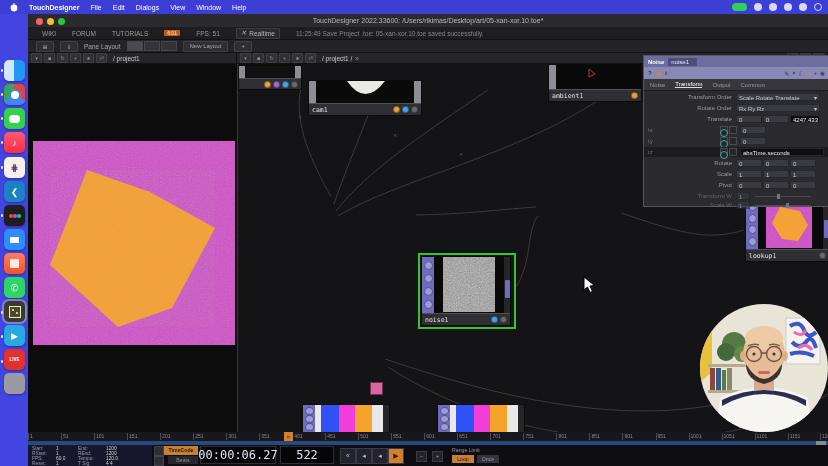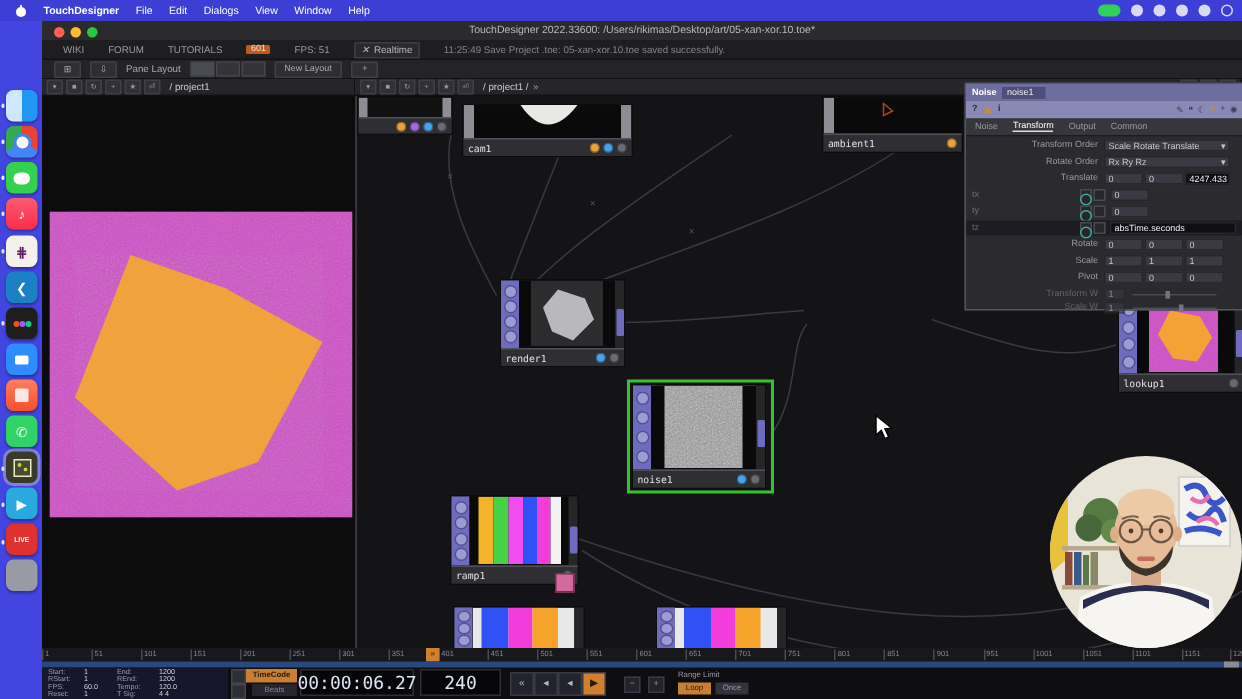--- a/index.html
+++ b/index.html
@@ -267,21 +267,21 @@
           <span></span>
           <span class="nflags">
             <i class="fd or"></i>
             <i class="fd pu"></i>
             <i class="fd bl"></i>
             <i class="fd gr"></i>
           </span>
         </div>
     </div>
 
-    <div class="node topnode" style="left:70px;top:5px;width:112px;height:34px">
+    <div class="node topnode" style="left:70px;top:16px;width:112px;height:34px">
       <div class="nthumb"><svg width="112" height="22">
             <rect width="112" height="22" fill="#0a0a0a"></rect>
             <rect width="7" height="22" fill="#8d8d93"></rect>
             <rect x="105" width="7" height="22" fill="#8d8d93"></rect>
             <path d="M38,0 Q56,26 76,0 Z" fill="#e8e8e4"></path>
           </svg></div>
       <div class="nlabel">
           <span>cam1</span>
           <span class="nflags">
             <i class="fd or"></i>
@@ -299,42 +299,20 @@
             <path d="M40,4 l6,5 l-6,3 Z" fill="none" stroke="#b04028" stroke-width="1"></path>
           </svg></div>
       <div class="nlabel">
           <span>ambient1</span>
           <span class="nflags">
             <i class="fd or"></i>
           </span>
         </div>
     </div>
 
-    <div class="node" style="left:95px;top:122px;width:82px;height:57px">
-      <div class="nrail">
-          <i></i>
-          <i></i>
-          <i></i>
-          <i></i>
-        </div>
-      <div class="nthumb"><svg width="64" height="44">
-            <rect width="64" height="44" fill="#2c2c2e"></rect>
-            <rect width="8" height="44" fill="#0a0a0a"></rect>
-            <rect x="56" width="8" height="44" fill="#0a0a0a"></rect>
-            <polygon points="26,6 44,12 50,26 36,40 22,34 16,18" fill="#b9b9bc"></polygon>
-          </svg></div>
-      <div class="nrrail"></div>
-      <div class="nlabel">
-          <span>render1</span>
-          <span class="nflags">
-            <i class="fd bl"></i>
-            <i class="fd gr"></i>
-          </span>
-        </div>
-    </div>
 
 
     <div style="position:absolute;left:180px;top:189px;width:94px;height:72px;border:2px solid #35c42f">
       <div class="node" style="left:1px;top:1px;width:88px;height:68px">
         <div class="nrail">
             <i></i>
             <i></i>
             <i></i>
             <i></i>
           </div>
@@ -348,44 +326,20 @@
         <div class="nlabel">
             <span>noise1</span>
             <span class="nflags">
               <i class="fd bl"></i>
               <i class="fd gr"></i>
             </span>
           </div>
       </div>
     </div>
 
-    <div class="node" style="left:62px;top:266px;width:84px;height:58px">
-      <div class="nrail">
-          <i></i>
-          <i></i>
-          <i></i>
-          <i></i>
-        </div>
-      <div class="nthumb"><svg width="66" height="45">
-            <rect width="66" height="45" fill="#0a0a0a"></rect>
-            <rect x="6" width="10" height="45" fill="#f5b32a"></rect>
-            <rect x="16" width="10" height="45" fill="#46d246"></rect>
-            <rect x="26" width="10" height="45" fill="#f04cf0"></rect>
-            <rect x="36" width="9" height="45" fill="#2f51f5"></rect>
-            <rect x="45" width="9" height="45" fill="#f23ddb"></rect>
-            <rect x="54" width="7" height="45" fill="#f2f2f2"></rect>
-          </svg></div>
-      <div class="nrrail"></div>
-      <div class="nlabel">
-          <span>ramp1</span>
-          <span class="nflags">
-            <i class="fd gr"></i>
-          </span>
-        </div>
-    </div>
     <div class="abs" style="left:132px;top:318px;width:11px;height:11px;background:#d5699d;border:1px solid #7a2c4e"></div>
 
     <div class="node" style="left:64px;top:340px;width:86px;height:28px">
       <div class="nrail" style="bottom:0">
           <i></i>
           <i></i>
           <i></i>
         </div>
       <div class="nthumb" style="bottom:0"><svg width="68" height="28">
             <rect width="68" height="28" fill="#e8e8e8"></rect>
@@ -629,21 +583,21 @@
       <span class="lab">Reset:</span>
         <span>1</span>
         <span class="lab">T Sig:</span>
         <span>4  4</span>
     </div>
     <i class="tinybtn" style="left:126px;top:14px"></i>
     <i class="tinybtn" style="left:126px;top:24px"></i>
     <div id="btn-timecode">TimeCode</div>
     <div id="btn-beats">Beats</div>
     <div class="lcd" style="left:172px;width:76px">00:00:06.27</div>
-    <div class="lcd" style="left:252px;width:54px">240</div>
+    <div class="lcd" style="left:252px;width:54px">522</div>
     <div class="tpbtn" style="left:312px">«</div>
     <div class="tpbtn" style="left:328px">◂</div>
     <div class="tpbtn" style="left:344px">◂</div>
     <div class="tpbtn play" style="left:360px">▶</div>
     <div class="smbtn" style="left:388px">−</div>
     <div class="smbtn" style="left:404px">+</div>
     <div id="range-label">Range Limit</div>
     <div id="btn-loop">Loop</div>
     <div id="btn-once">Once</div>
   </div>

